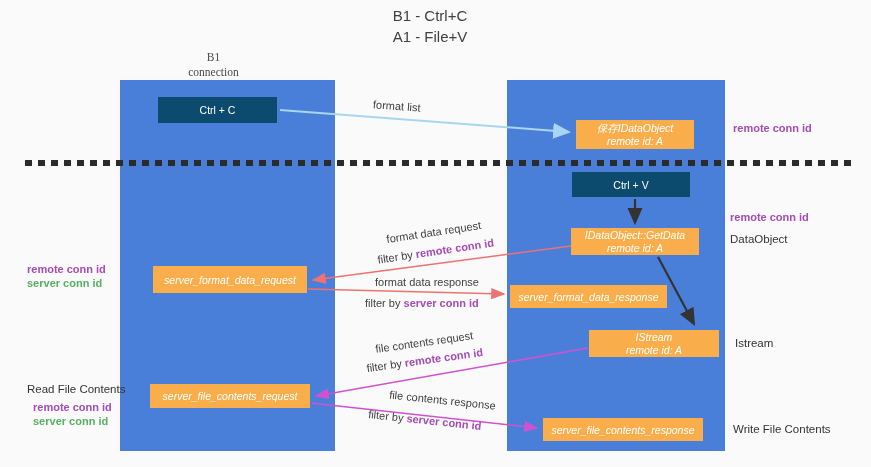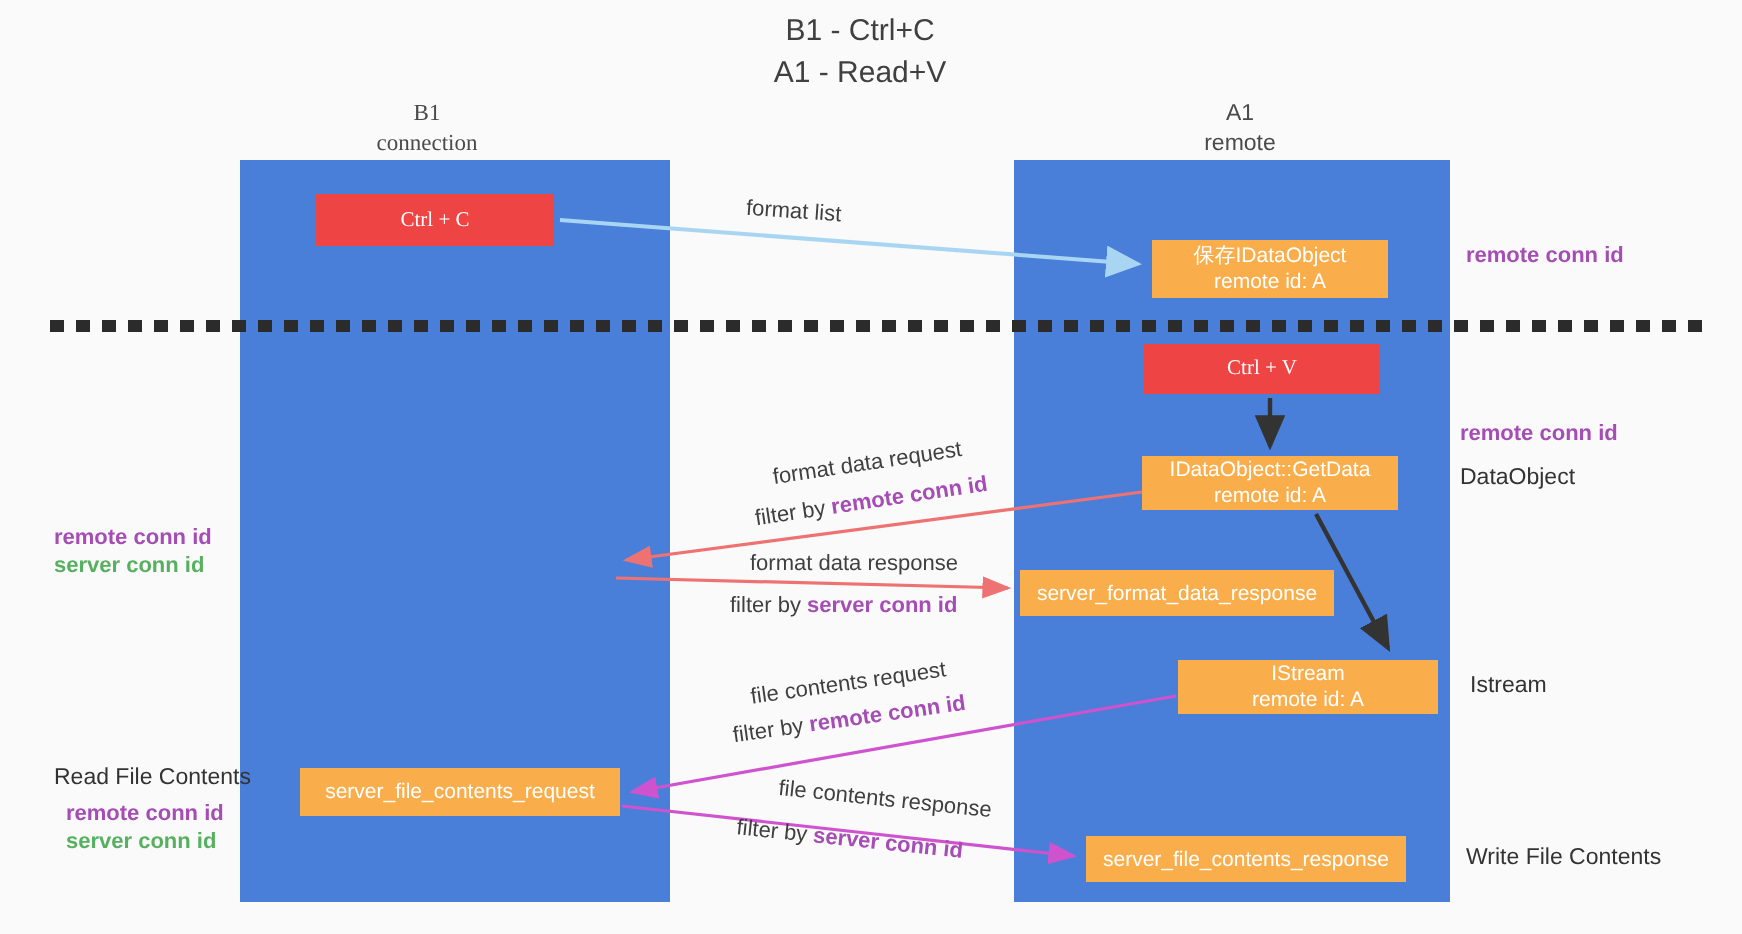--- a/index.html
+++ b/index.html
@@ -12,22 +12,22 @@
   .col-header { position:absolute; text-align:center; font-size:11.5px; line-height:15px; color:#4a4a4a; }
   .col-header.left  { left:106px; top:50px; width:215px;font-family:Liberation Serif, serif; }
   .col-header.right { left:510px; top:50px; width:220px; }
 
   .column { position:absolute; top:80px; height:371px; background:#4a7fd9; }
   .column.left  { left:120px; width:215px; }
   .column.right { left:507px; width:218px; }
 
   .box { position:absolute; display:flex; flex-direction:column; align-items:center;
          justify-content:center; color:#fff; text-align:center; z-index:3; }
-  .box.green  { background:#ef4444; font-size:11px;font-family:Liberation Serif, serif; }
-  .box.orange { background:#f9ae4b; }
+  .box.green  { background:#0c4a6e; font-size:11px; }
+  .box.orange { background:#f9ae4b;font-style:italic; }
   .box .l1, .box .l2 { line-height:12.5px; font-size:10.5px; }
   .box.single { font-size:10.5px; }
 
   #b-ctrl-c   { left:158px; top:97px;  width:119px; height:26px; }
   #b-save     { left:576px; top:120px; width:118px; height:29px; }
   #b-ctrl-v   { left:572px; top:172px; width:118px; height:25px; }
   #b-getdata  { left:571px; top:228px; width:128px; height:27px; }
   #b-istream  { left:589px; top:330px; width:130px; height:27px; }
   #b-sfdreq   { left:153px; top:266px; width:154px; height:27px; }
   #b-sfdres   { left:510px; top:285px; width:157px; height:23px; }
@@ -42,30 +42,26 @@
   .sidelabel.bold-purple { color:#a54cb5; font-weight:bold; font-size:11px; }
   .sidelabel.bold-green  { color:#57b05f; font-weight:bold; font-size:11px; }
 </style>
 </head>
 <body>
 
 <div class="canvas">
 
   <div class="title">
     <div>B1 - Ctrl+C</div>
-    <div>A1 - Read+V</div>
+    <div>A1 - File+V</div>
   </div>
 
   <div class="col-header left">
     <div>B1</div>
     <div>connection</div>
-  </div>
-  <div class="col-header right">
-    <div>A1</div>
-    <div>remote</div>
   </div>
 
   <div class="column left"></div>
   <div class="column right"></div>
 
   <svg class="overlay" width="871" height="467" viewBox="0 0 871 467">
     <defs>
       <marker id="m-blue" markerWidth="9" markerHeight="8" refX="8" refY="4" orient="auto">
         <path d="M0,0 L9,4 L0,8 Z" fill="#a8d6f2"></path>
       </marker>
@@ -105,20 +101,23 @@
   <div id="b-getdata" class="box orange">
     <div class="l1">IDataObject::GetData</div>
     <div class="l2">remote id: A</div>
   </div>
 
   <div id="b-istream" class="box orange">
     <div class="l1">IStream</div>
     <div class="l2">remote id: A</div>
   </div>
 
+  <div id="b-sfdreq" class="box orange single">
+    <span>server_format_data_request</span>
+  </div>
 
   <div id="b-sfcreq" class="box orange single">
     <span>server_file_contents_request</span>
   </div>
 
   <div id="b-sfdres" class="box orange single">
     <span>server_format_data_response</span>
   </div>
 
   <div id="b-sfcres" class="box orange single">

